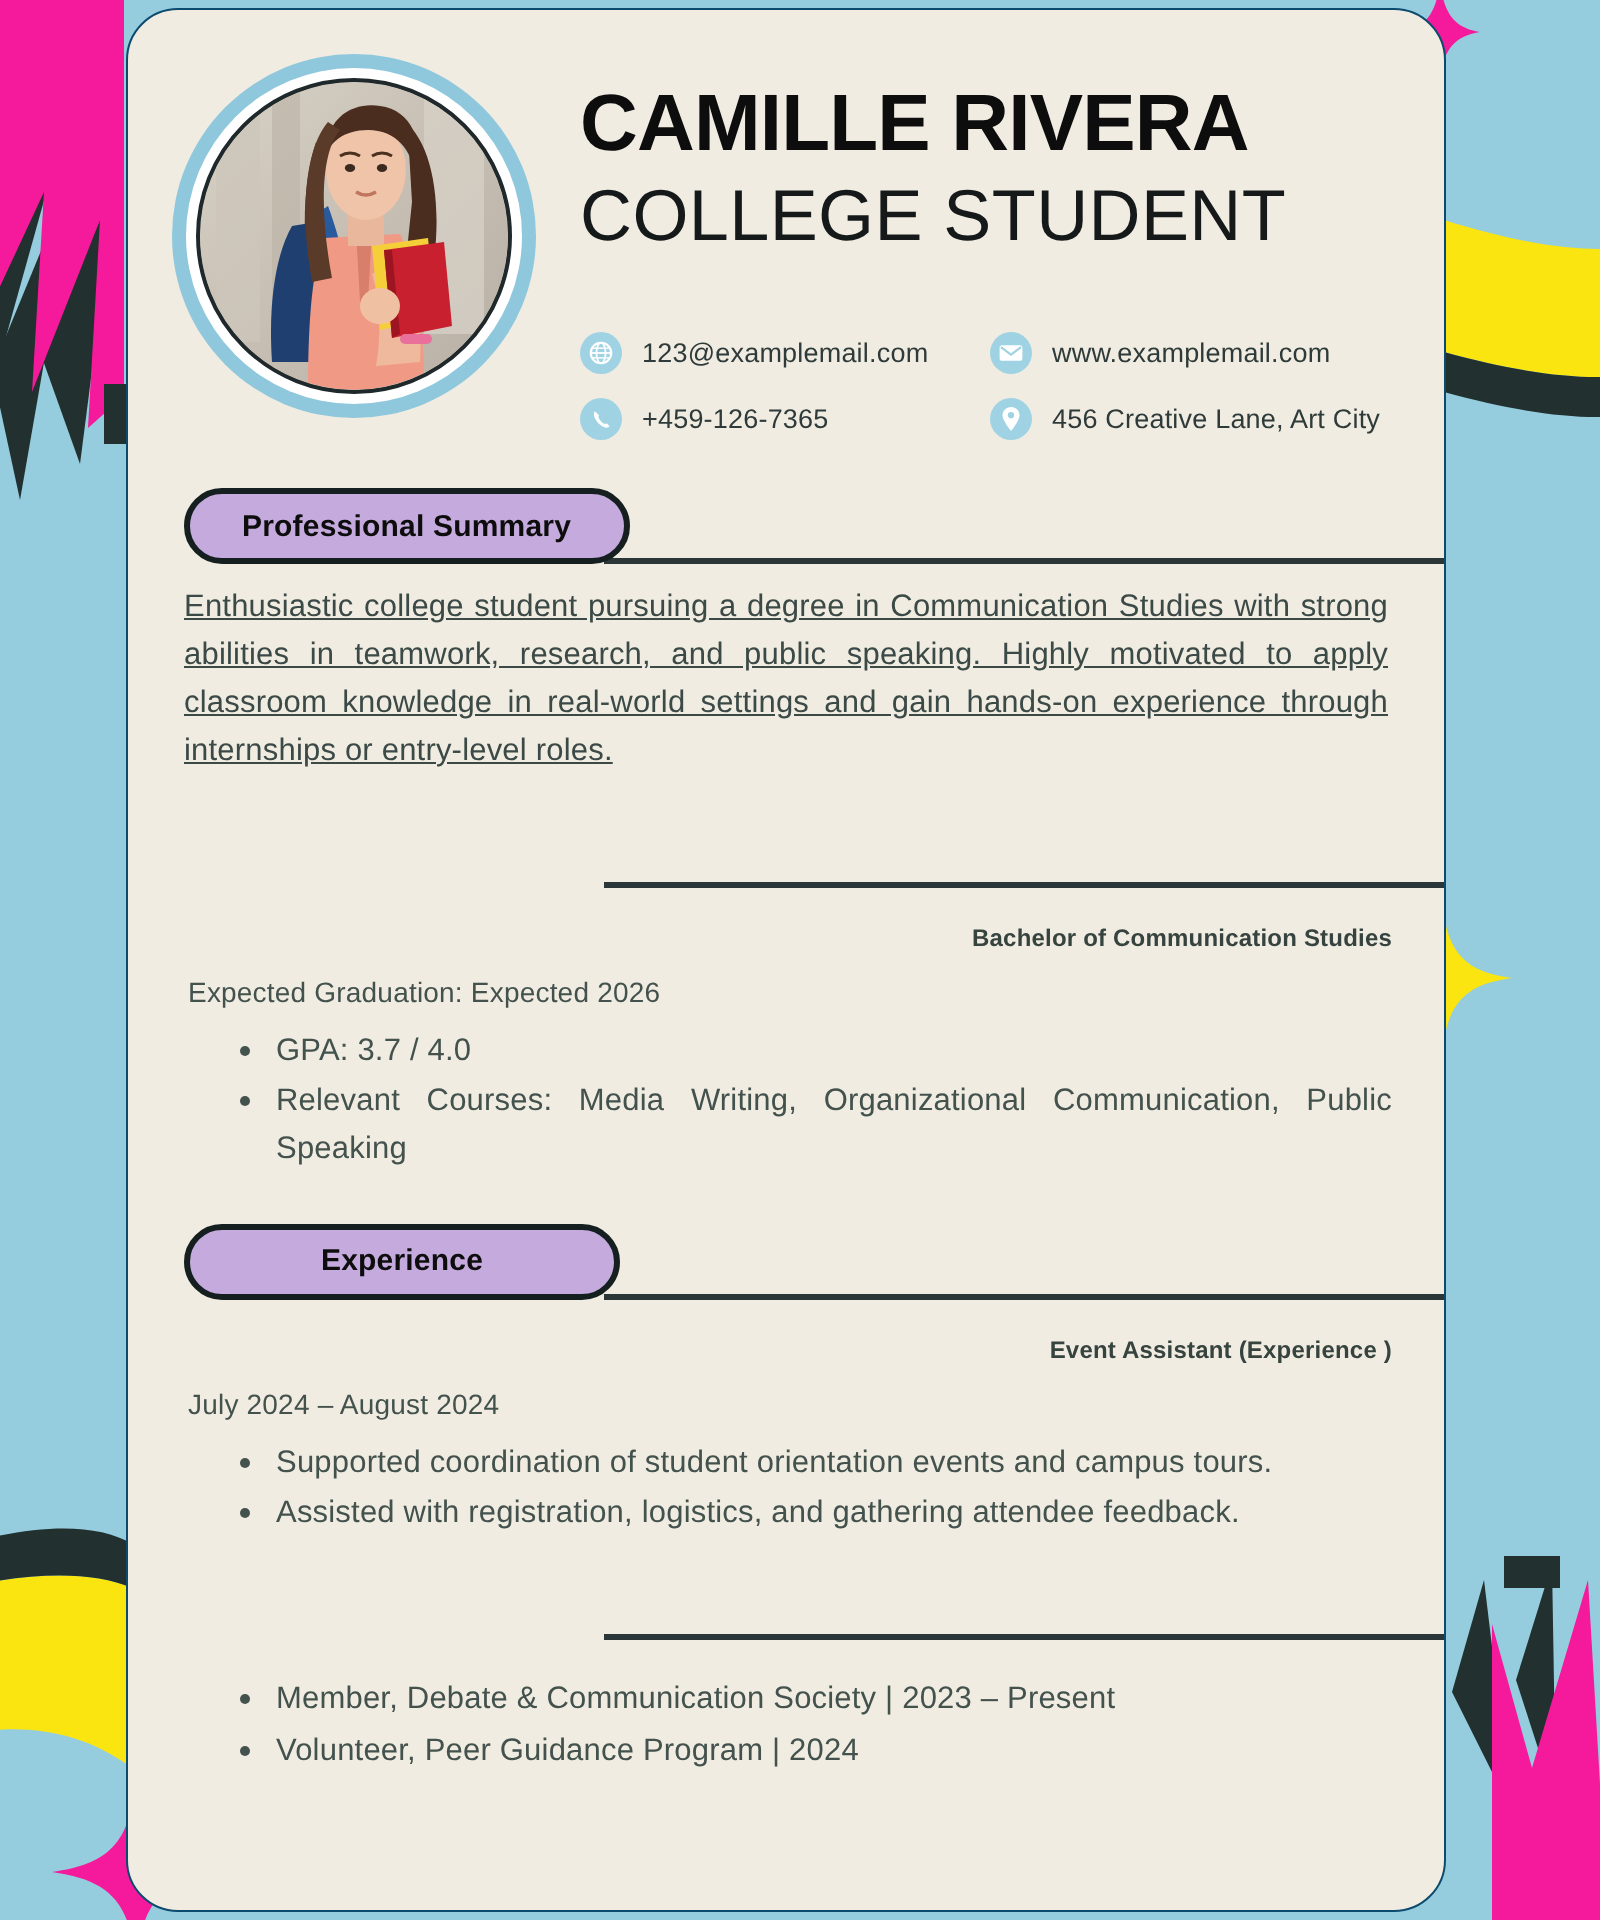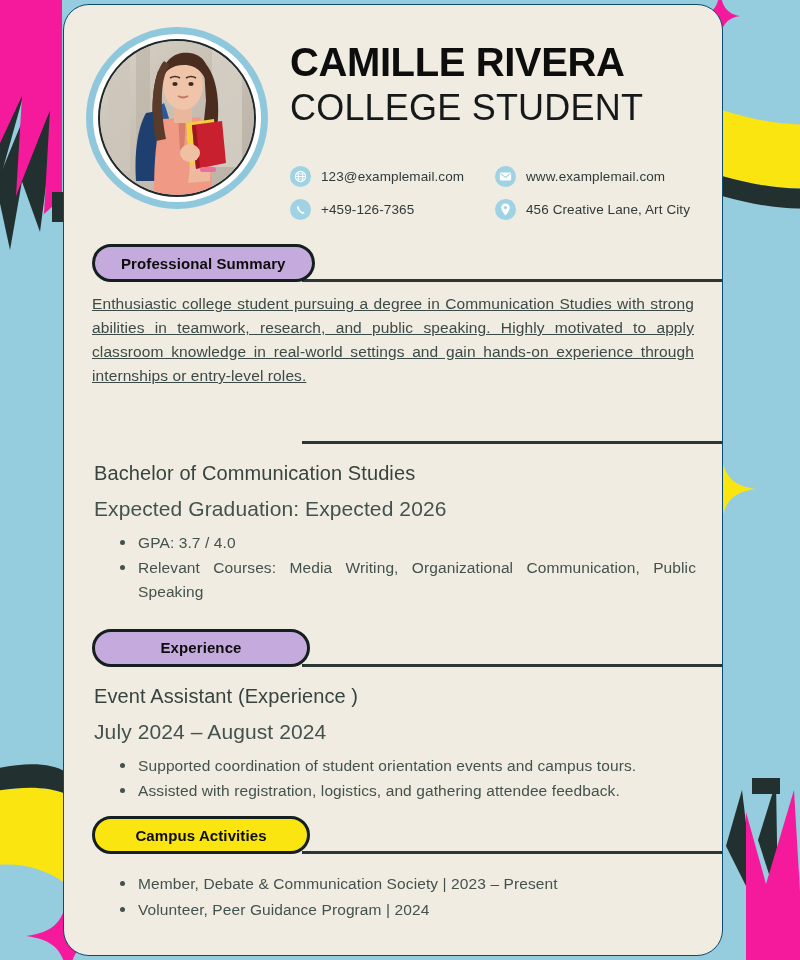--- a/index.html
+++ b/index.html
@@ -179,28 +179,29 @@
     font-size: 15.5px;
     line-height: 1.55;
     color: #3c4a47;
     text-align: justify;
     margin: 10px 2px 0 2px;
     letter-spacing: 0.1px;
     text-decoration: underline;
   }
 
   .entry-title {
-    font-size: 20px;
-    font-weight: 400;
+    font-size: 12px;
+    font-weight: 700;
     color: #36433f;
     margin: 18px 0 0 4px;
     letter-spacing: 0.1px;
+    text-align: right;
   }
   .entry-sub {
-    font-size: 21px;
+    font-size: 14px;
     color: #44524e;
     margin: 12px 0 0 4px;
     letter-spacing: 0.1px;
   }
 
   ul.bullets {
     margin: 10px 0 0 30px;
     padding: 0;
     list-style: none;
   }
@@ -430,21 +431,20 @@
       <li class="justify">Supported coordination of student orientation events and campus tours.</li>
       <li>Assisted with registration, logistics, and gathering attendee feedback.</li>
     </ul>
   </div>
 
   <div class="sec-gap-sm"></div>
 
   <div class="section">
     <div class="section-head">
       <div class="rule"></div>
-      <div class="pill yellow">Campus Activities</div>
     </div>
     <ul class="bullets" style="margin-top:18px;">
       <li>Member, Debate &amp; Communication Society | 2023 – Present</li>
       <li>Volunteer, Peer Guidance Program | 2024</li>
     </ul>
   </div>
 
 </div>
 
 </body></html>

